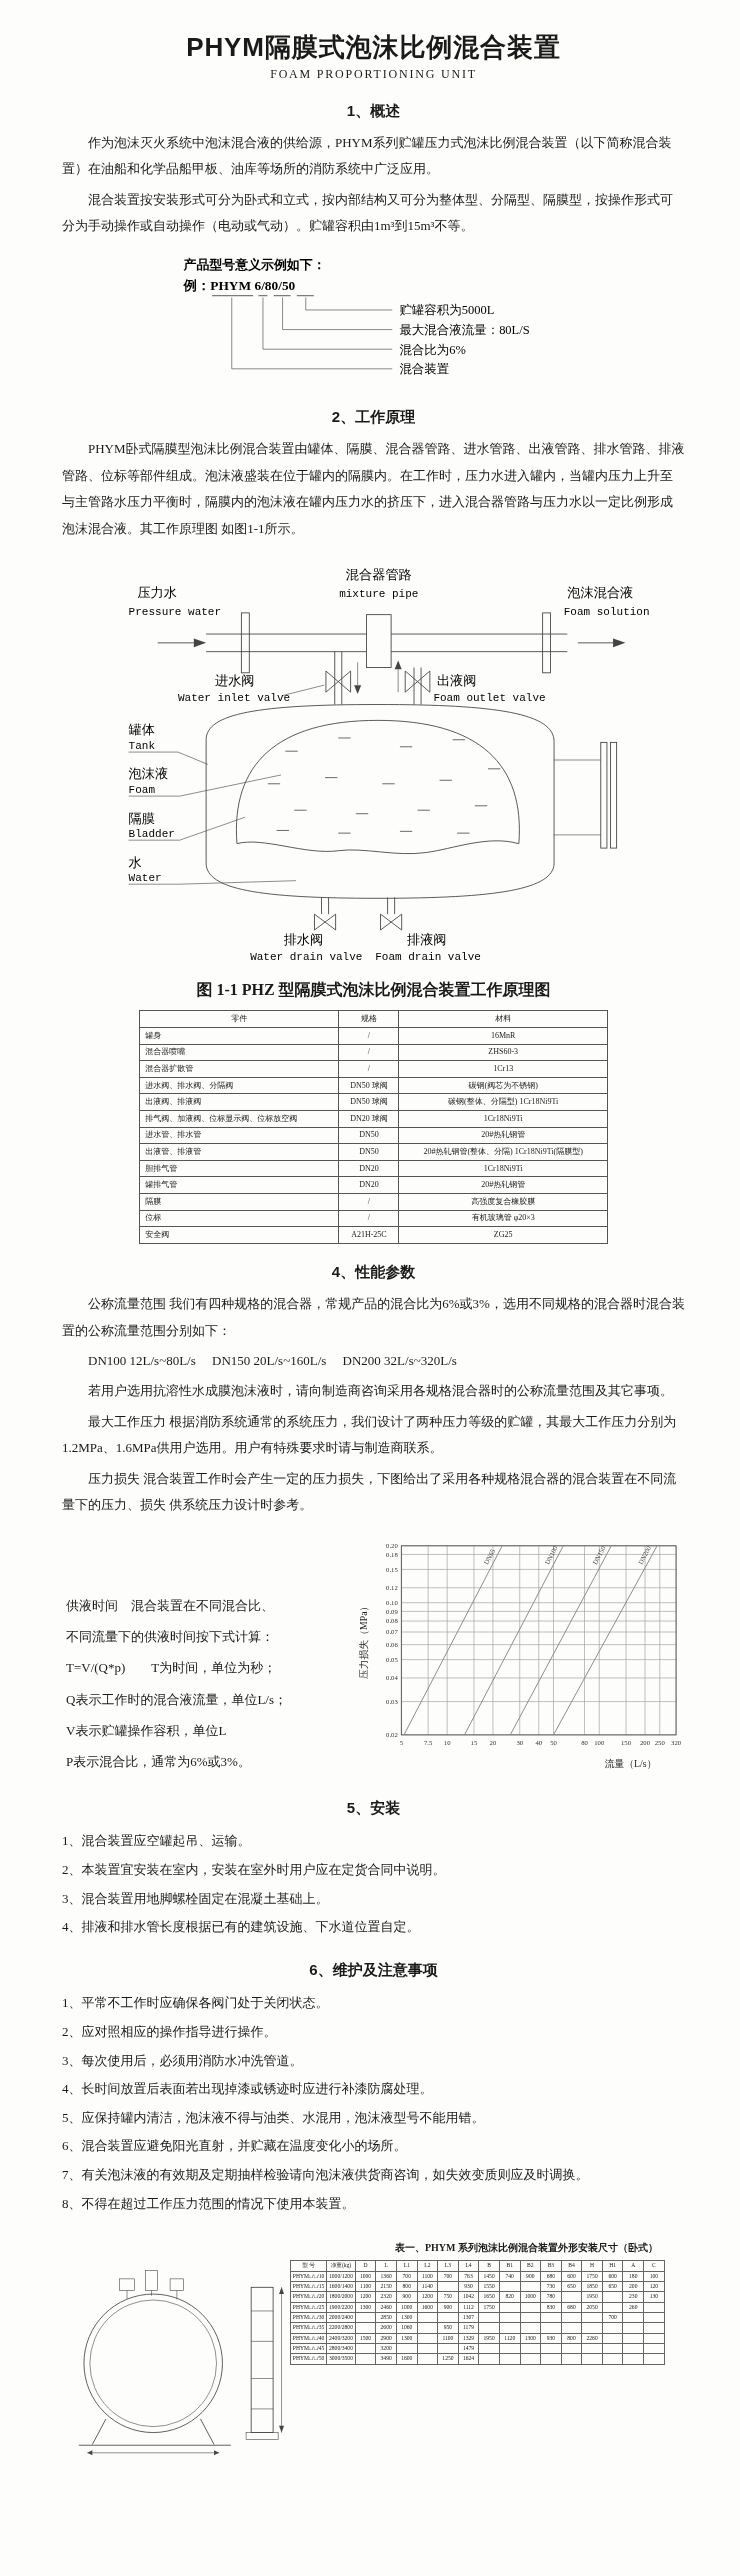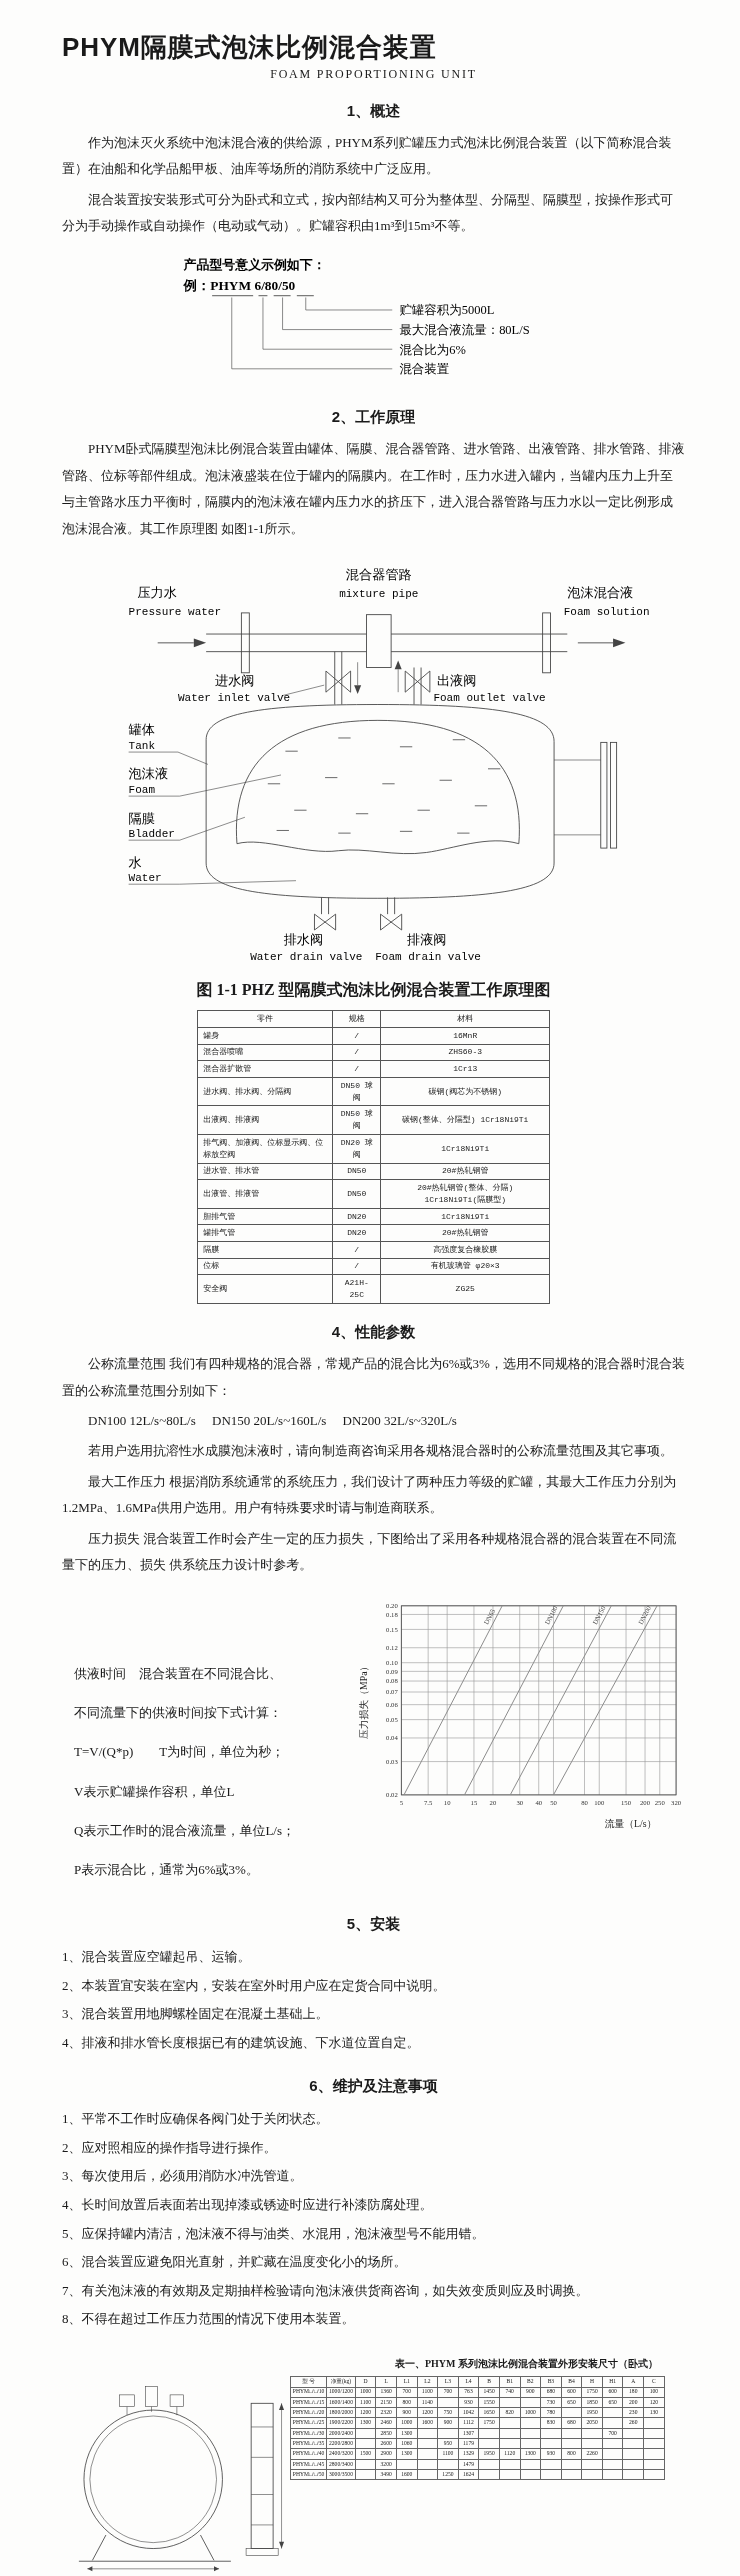--- a/index.html
+++ b/index.html
@@ -1,39 +1,39 @@
 <!DOCTYPE html>
 <html style="font-size:14.3px"><head>
 <meta charset="utf-8">
 <style>
   html,body{margin:0;padding:0;background:#e8e8e6;}
   .page{width:740px;min-height:2576px;margin:0 auto;background:#fdfdfc;color:#1a1a1a;
         font-family:"Liberation Serif","DejaVu Serif",serif;box-sizing:border-box;
         padding:25px 55px 36px 62px;position:relative;}
-  .doc-title{font-family:"Liberation Sans","DejaVu Sans",sans-serif;
+  .doc-title{text-align:center;font-family:"Liberation Sans","DejaVu Sans",sans-serif;
              font-weight:bold;font-size:26px;letter-spacing:0.9px;margin:5.3px 0 1.8px 0;}
   .doc-subtitle{text-align:center;font-size:12px;letter-spacing:1.8px;margin-bottom:16px;}
   .sec-head{font-family:"Liberation Sans","DejaVu Sans",sans-serif;font-weight:bold;
             font-size:15px;margin:19.6px 0 9px 0;text-align:center;}
   p.body{font-size:13px;line-height:2.05;margin:0 0 3.6px 0;text-indent:2em;}
   .para-list p{font-size:13px;line-height:2.05;margin:0 0 3.6px 0;text-indent:2em;}
   .num-list div{font-size:13px;line-height:2.2;}
   svg text{font-family:"Liberation Serif","DejaVu Serif",serif;}
   svg text.en{font-family:"Liberation Mono","DejaVu Sans Mono",monospace;}
   .fig-caption{text-align:center;font-size:16px;font-weight:bold;margin:9px 0 7.1px 0;}
   .center-block{text-align:center;}
   
   table.mat{border-collapse:collapse;margin:9px auto;font-size:8px;line-height:1.5;}
   table.mat th,table.mat td{border:0.9px solid #555;padding:1.8px 5.3px;text-align:center;}
   table.mat th{font-weight:normal;}
   table.mat td:first-child{text-align:left;}
   
   .perf-flex{display:flex;margin-top:16px;}
   .supply-col{width:294px;font-size:13px;line-height:2.1;padding-top:53px;}
-  .supply-col div{margin:12px;}
+  .supply-col div{margin:4px;}
   .chart-wrap{width:330px;position:relative;}
   .grid{stroke:#9a9a9a;stroke-width:0.7;}
   .frame{stroke:#555;stroke-width:1;fill:none;}
   .curve{stroke:#8a8a8a;stroke-width:1.1;}
   .tick{font-size:7.5px;fill:#333;}
   .series-label{font-size:7.5px;fill:#444;}
   .axis-label{font-size:11px;fill:#222;}
   
   .dim-block{display:flex;align-items:flex-start;margin-top:5.3px;}
   .dim-caption{font-size:10px;font-weight:bold;text-align:right;margin:23px 27px 1.8px 0;}
@@ -172,21 +172,21 @@
       <text x="62" y="356" font-size="15">水</text>
       <text x="62" y="372" font-size="12.5" class="en">Water</text>
       <text x="238" y="444" font-size="15">排水阀</text>
       <text x="200" y="462" font-size="12.5" class="en">Water drain valve</text>
       <text x="378" y="444" font-size="15">排液阀</text>
       <text x="342" y="462" font-size="12.5" class="en">Foam drain valve</text>
     </svg>
     <div class="fig-caption">图 1-1 PHZ 型隔膜式泡沫比例混合装置工作原理图</div>
   </div>
 
-  <table class="mat" style="width:353px;font-family:Liberation Mono, monospace;">
+  <table class="mat" style="width:469px;">
     <thead>
       <tr>
 
       <th>零件</th>
           <th>规格</th>
           <th>材料</th>
         </tr>
     </thead>
     <tbody>
 
@@ -267,22 +267,22 @@
       <p>最大工作压力  根据消防系统通常的系统压力，我们设计了两种压力等级的贮罐，其最大工作压力分别为1.2MPa、1.6MPa供用户选用。用户有特殊要求时请与制造商联系。</p>
       <p>压力损失  混合装置工作时会产生一定的压力损失，下图给出了采用各种规格混合器的混合装置在不同流量下的压力、损失 供系统压力设计时参考。</p>
     </div>
 
   <div class="perf-flex">
     <div class="supply-col">
 
     <div>供液时间　混合装置在不同混合比、</div>
         <div>不同流量下的供液时间按下式计算：</div>
         <div>T=V/(Q*p)　　T为时间，单位为秒；</div>
+        <div>Q表示工作时的混合液流量，单位L/s；</div>
         <div>V表示贮罐操作容积，单位L</div>
-        <div>Q表示工作时的混合液流量，单位L/s；</div>
         <div>P表示混合比，通常为6%或3%。</div>
       </div>
     <div class="chart-wrap">
       <svg id="chart-svg" width="330" height="241" viewBox="0 0 370 270">
           <line class="grid" x1="52" y1="12" x2="52" y2="224"></line>
           <text class="tick" x="52" y="235" text-anchor="middle">5</text>
           <line class="grid" x1="82.02807503701935" y1="12" x2="82.02807503701935" y2="224"></line>
           <text class="tick" x="82.02807503701935" y="235" text-anchor="middle">7.5</text>
           <line class="grid" x1="103.33333333333333" y1="12" x2="103.33333333333333" y2="224"></line>
           <text class="tick" x="103.33333333333333" y="235" text-anchor="middle">10</text>

